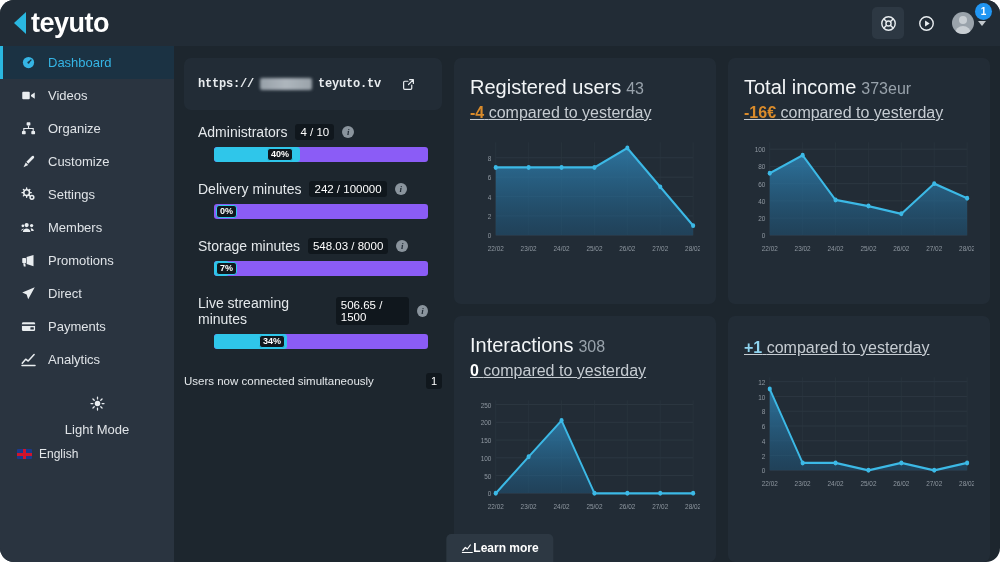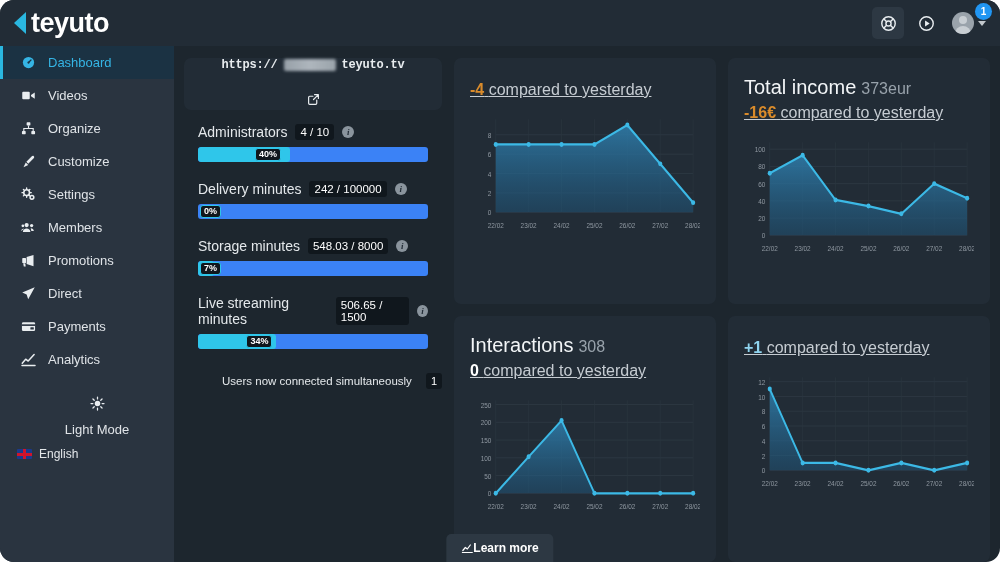--- a/index.html
+++ b/index.html
@@ -120,21 +120,21 @@
     display: flex; gap: 12px;
   }
   .col-left { width: 258px; flex: none; }
   .col-right { flex: 1; display: flex; flex-direction: column; gap: 12px; }
 
   .card { background: #222c36; border-radius: 7px; }
 
   
   .url-card {
     height: 52px; display: flex; align-items: center;
-    padding: 0 14px; gap: 21px; flex-direction: column;
+    padding: 0 14px; gap: 21px;
   }
   .url-text {
     color: #e8ecef; font-family: "Liberation Mono", monospace;
     font-size: 12px; font-weight: bold; letter-spacing: -0.2px;
     display: flex; align-items: center; gap: 2px;
   }
   .redact {
     display: inline-block; width: 52px; height: 12px;
     background: linear-gradient(90deg,#97a0a8,#aeb6bd,#9aa3aa);
     border-radius: 2px; filter: blur(1.6px); margin: 0 4px;
@@ -153,35 +153,35 @@
   }
   .info-ico {
     width: 12px; height: 12px; border-radius: 50%;
     background: #8a949d; color: #222c36;
     font-size: 9px; font-weight: bold; font-style: italic;
     display: flex; align-items: center; justify-content: center;
     font-family: "Liberation Serif", serif;
   }
   .bar {
     position: relative; height: 15px; border-radius: 3px;
-    background: #3b82f6; overflow: hidden;
+    background: #8b5cf6; overflow: hidden; margin-left: 16px;
   }
   .bar-fill {
     position: absolute; left: 0; top: 0; height: 100%;
     background: #2fc6ea; border-radius: 3px;
   }
   .bar-pct {
     position: absolute; top: 1px;
     font-size: 9px; font-weight: bold; color: #ffffff;
     background: #10171d; border: 1px solid #2fc6ea;
     border-radius: 3px; padding: 0 3px; line-height: 11px;
   }
   .connected {
     text-align: center; color: #e4e8eb; font-size: 11.5px;
-    margin-top: 24px; display: flex; justify-content: flex-end;
+    margin-top: 24px; display: flex; justify-content: space-between;
     align-items: center; gap: 14px;
   }
   .connected .q-value { font-size: 11px; }
 
   
   .chart-row { display: flex; gap: 12px; flex: 1; }
   .chart-card { flex: 1; padding: 18px 16px 8px 16px; position: relative; }
   .chart-title { font-size: 20px; color: #f2f5f7; font-weight: normal; }
   .chart-title .num { color: #98a2ab; font-size: 16px; margin-left: 5px; }
   .chart-sub { font-size: 16px; color: #c6ccd2; margin-top: 5px; text-decoration: underline; }
@@ -419,20 +419,21 @@
 
       <div class="connected">
         <span>Users now connected simultaneously</span>
         <span class="q-value">1</span>
       </div>
     </div>
 
     <div class="col-right">
       <div class="chart-row" id="chart-row-1">
           <div class="card chart-card">
+            <div class="chart-title"><span>Registered users</span><span class="num">43</span></div>
             <div class="chart-sub"><span class="delta delta-neg">-4</span> <span>compared to yesterday</span></div>
             <div class="plot"><svg width="100%" viewBox="0 0 268 118" preserveAspectRatio="none" style="height:122px">
                 <line x1="30" y1="98" x2="260" y2="98" stroke="#313c47" stroke-width="0.7"></line>
                 <line x1="30" y1="79.25" x2="260" y2="79.25" stroke="#313c47" stroke-width="0.7"></line>
                 <line x1="30" y1="60.5" x2="260" y2="60.5" stroke="#313c47" stroke-width="0.7"></line>
                 <line x1="30" y1="41.75" x2="260" y2="41.75" stroke="#313c47" stroke-width="0.7"></line>
                 <line x1="30" y1="23" x2="260" y2="23" stroke="#313c47" stroke-width="0.7"></line>
                 <line x1="30" y1="8" x2="30" y2="98" stroke="#2b3640" stroke-width="0.7"></line>
                 <line x1="68.33333333333334" y1="8" x2="68.33333333333334" y2="98" stroke="#2b3640" stroke-width="0.7"></line>
                 <line x1="106.66666666666667" y1="8" x2="106.66666666666667" y2="98" stroke="#2b3640" stroke-width="0.7"></line>

